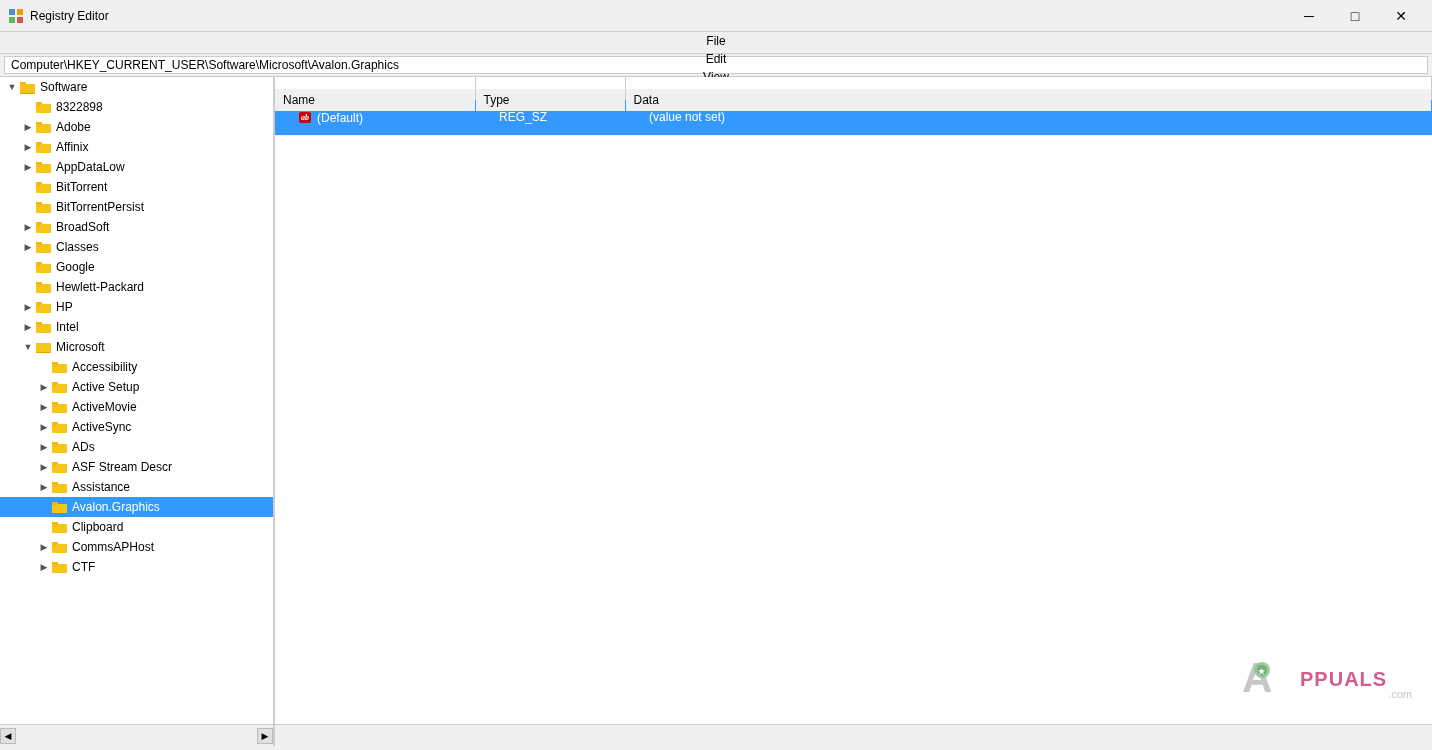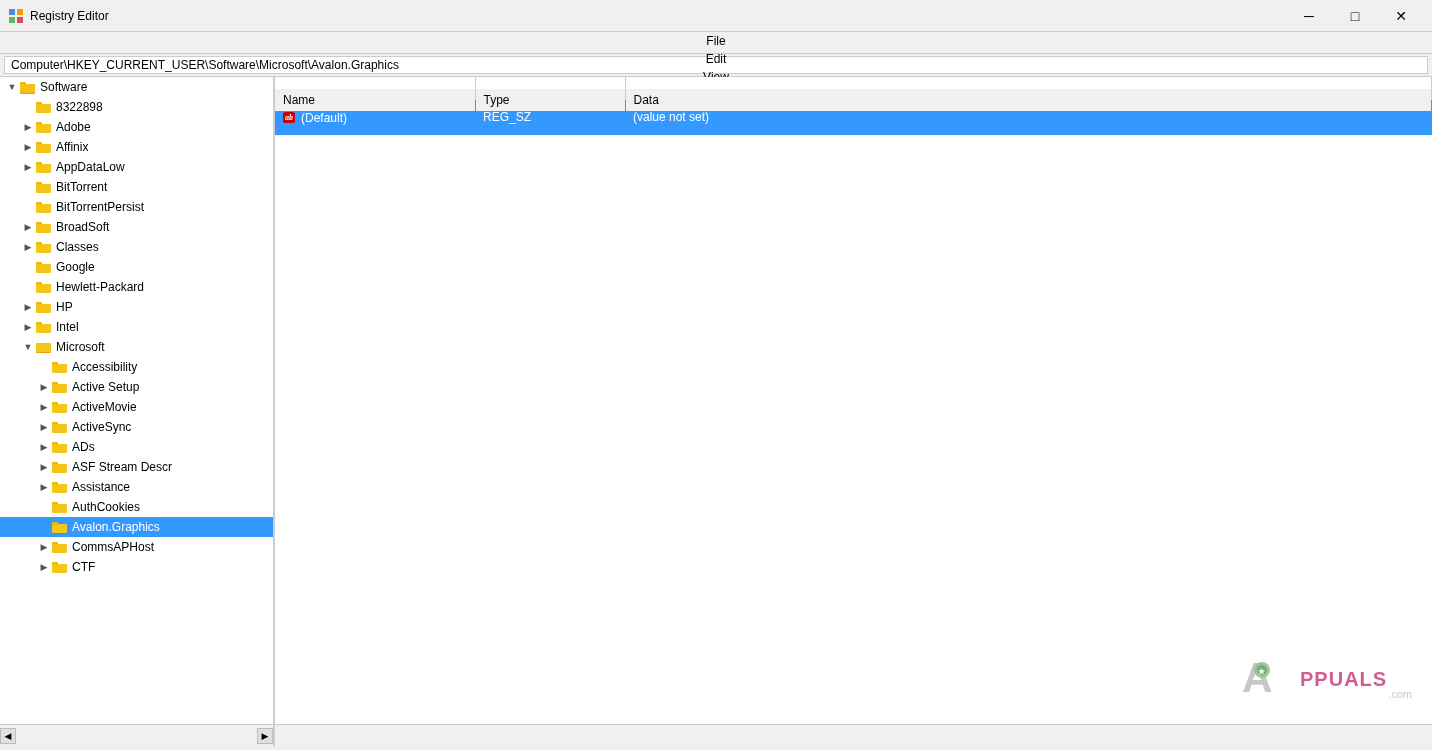--- a/index.html
+++ b/index.html
@@ -165,21 +165,21 @@
       padding: 3px 8px;
       text-align: left;
       font-weight: normal;
       font-size: 12px;
       height: 22px;
       position: sticky;
       top: 12px;
     }
 
     .values-table td {
-      padding: 2px 8px;
+      padding: 2px 24px;
       font-size: 12px;
       border-bottom: 1px solid #f0f0f0;
       height: 36px;
     }
 
     .values-table tr.selected td {
       background: #3399ff;
       color: #fff;
     }
 
@@ -512,42 +512,42 @@
       <span class="expand-btn">▶</span>
       <span class="folder-icon folder-yellow">
         <svg width="16" height="14" viewBox="0 0 16 14">
             <rect x="0" y="4" width="15" height="9" rx="1" fill="#f5c518"></rect>
             <rect x="0" y="2" width="6" height="3" rx="1" fill="#f0b800"></rect>
           </svg>
       </span>
       <span class="tree-label">Assistance</span>
     </div>
 
-    <div class="tree-item indent-2">
-      <span class="expand-btn no-btn"></span>
-      <span class="folder-icon folder-yellow">
-        <svg width="16" height="14" viewBox="0 0 16 14">
-            <rect x="0" y="4" width="15" height="9" rx="1" fill="#f5c518"></rect>
-            <rect x="0" y="2" width="6" height="3" rx="1" fill="#f0b800"></rect>
-          </svg>
-      </span>
-      <span class="tree-label">AuthCookies</span>
-    </div>
 
     <div class="tree-item indent-2 selected">
       <span class="expand-btn no-btn"></span>
       <span class="folder-icon">
         <svg width="16" height="14" viewBox="0 0 16 14">
             <rect x="0" y="4" width="15" height="9" rx="1" fill="#f5c518"></rect>
             <rect x="0" y="2" width="6" height="3" rx="1" fill="#f0b800"></rect>
           </svg>
       </span>
       <span class="tree-label">Avalon.Graphics</span>
     </div>
 
+    <div class="tree-item indent-2">
+      <span class="expand-btn no-btn"></span>
+      <span class="folder-icon folder-yellow">
+        <svg width="16" height="14" viewBox="0 0 16 14">
+            <rect x="0" y="4" width="15" height="9" rx="1" fill="#f5c518"></rect>
+            <rect x="0" y="2" width="6" height="3" rx="1" fill="#f0b800"></rect>
+          </svg>
+      </span>
+      <span class="tree-label">Clipboard</span>
+    </div>
 
     <div class="tree-item indent-2">
       <span class="expand-btn">▶</span>
       <span class="folder-icon folder-yellow">
         <svg width="16" height="14" viewBox="0 0 16 14">
             <rect x="0" y="4" width="15" height="9" rx="1" fill="#f5c518"></rect>
             <rect x="0" y="2" width="6" height="3" rx="1" fill="#f0b800"></rect>
           </svg>
       </span>
       <span class="tree-label">CommsAPHost</span>

